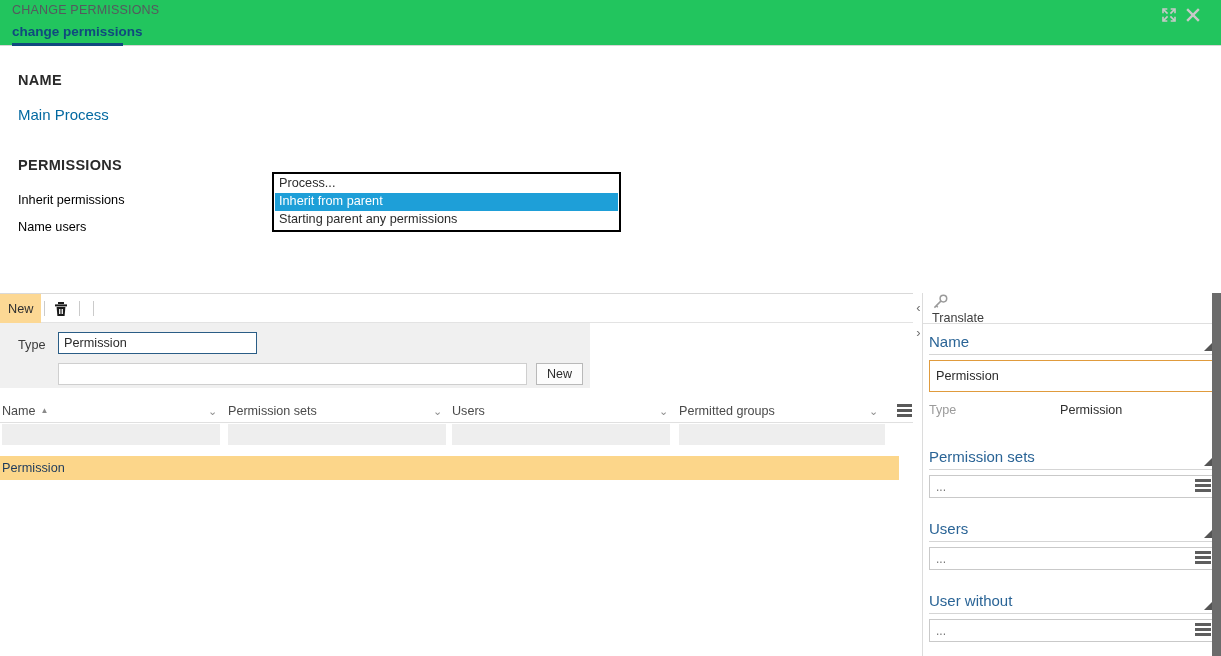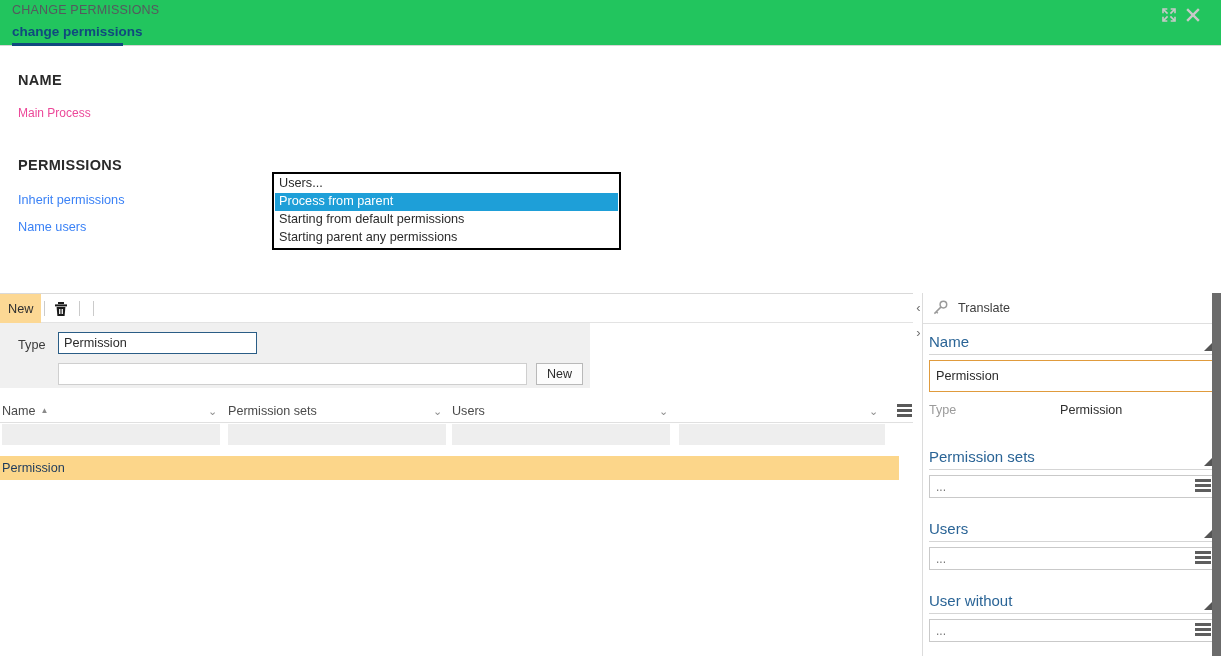--- a/index.html
+++ b/index.html
@@ -55,25 +55,25 @@
   .sect-title {
     position: absolute;
     font-size: 14.5px; font-weight: bold;
     color: #2a2a2a; letter-spacing: .3px;
   }
   #name-heading { left: 18px; top: 26px; }
   #permissions-heading { left: 18px; top: 111px; }
 
   .field-value {
     position: absolute; left: 18px; top: 60px;
-    font-size: 12px; color: #ec4899;
+    font-size: 15px; color: #0369a1;
   }
   .field-label-muted {
     position: absolute; left: 18px;
-    font-size: 12.7px; color: #3b82f6;
+    font-size: 12.7px; color: #000000;
   }
   #inherit-permissions-label { top: 147px; }
   #other-users-label { top: 174px; }
 
   
   .dropdown {
     position: absolute;
     left: 272px; top: 126px;
     width: 349px;
     background: #ffffff;
@@ -250,22 +250,23 @@
   .right-pane {
     position: absolute; left: 922px; top: 0;
     width: 299px; height: 363px;
     background: #ffffff;
     border-left: 1px solid #dcdcdc;
   }
   .translate-bar {
     position: absolute; left: 0; top: 0;
     width: 299px; height: 31px;
     border-bottom: 1px solid #dfdfdf;
-    display: flex; align-items: center;
-    cursor: pointer;
+    display: flex; align-items: flex-start;
+    cursor: pointer;
+    flex-direction: column;
   }
   #key-icon { margin-left: 8px; width: 18px; height: 18px; }
   .translate-label {
     margin-left: 9px;
     font-size: 12.6px; color: #3d3d3d;
   }
 
   .panel-section-label {
     position: absolute; left: 6px;
     font-size: 15px; color: #2a6496;
@@ -362,23 +363,22 @@
 
 <div class="form-area">
   <div class="sect-title" id="name-heading">NAME</div>
   <div class="field-value">Main Process</div>
 
   <div class="sect-title" id="permissions-heading">PERMISSIONS</div>
   <div class="field-label-muted" id="inherit-permissions-label">Inherit permissions</div>
   <div class="field-label-muted" id="other-users-label">Name users</div>
 
   <div class="dropdown" id="dropdown-list">
-      <div class="dropdown-option">Users...</div>
-      <div class="dropdown-option selected">Process from parent</div>
-      <div class="dropdown-option">Starting from default permissions</div>
+      <div class="dropdown-option">Process...</div>
+      <div class="dropdown-option selected">Inherit from parent</div>
       <div class="dropdown-option">Starting parent any permissions</div>
     </div>
 </div>
 
 <div class="lower">
 
   <div class="left-pane">
 
     <div class="toolbar">
       <div class="toolbar-new">New</div>
@@ -416,20 +416,23 @@
             <span>Permission sets</span>
           </div>
           <div class="th" style="left: 433px; width: 12px;">
             <span style="color:#8d8d8d;font-size:11px;">⌄</span>
           </div>
           <div class="th" style="left: 452px; width: 218px;">
             <span>Users</span>
           </div>
           <div class="th" style="left: 659px; width: 12px;">
             <span style="color:#8d8d8d;font-size:11px;">⌄</span>
+          </div>
+          <div class="th" style="left: 679px; width: 206px;">
+            <span>Permitted groups</span>
           </div>
           <div class="th" style="left: 869px; width: 12px;">
             <span style="color:#8d8d8d;font-size:11px;">⌄</span>
           </div>
         </div>
       <div class="filter-row" id="filter-row">
           <input class="filter-cell" style="left: 2px; width: 218px;">
           <input class="filter-cell" style="left: 228px; width: 218px;">
           <input class="filter-cell" style="left: 452px; width: 218px;">
           <input class="filter-cell" style="left: 679px; width: 206px;">

